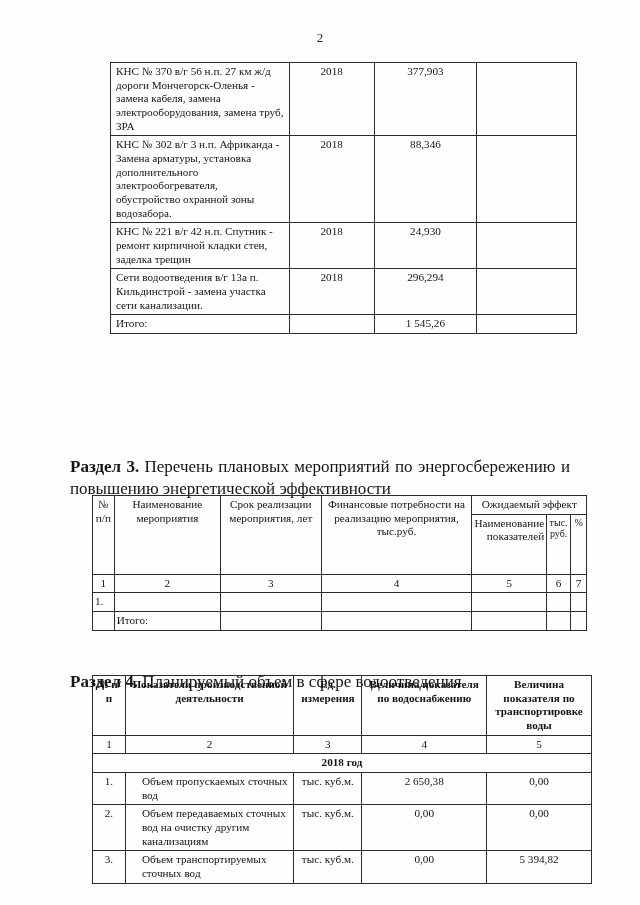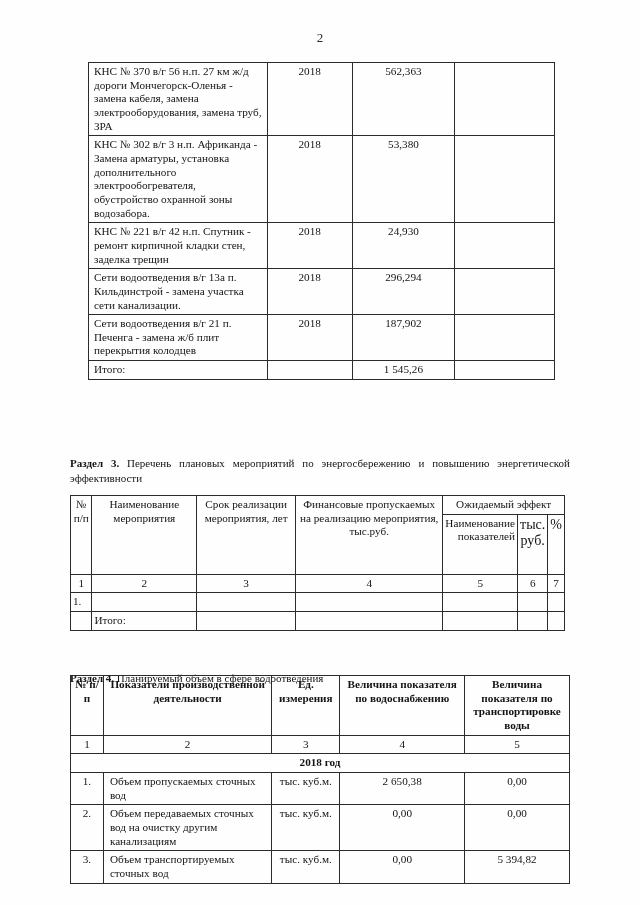--- a/index.html
+++ b/index.html
@@ -34,20 +34,21 @@
     color: #2a2a2a;
   }
 
   
   table.doc {
     border-collapse: collapse;
     position: absolute;
     font-size: 11.2px;
     line-height: 1.22;
     color: #141414;
+    margin-left: 22px;
   }
   table.doc td, table.doc th {
     border: 1px solid #2b2b2b;
     padding: 2px 4px;
     vertical-align: top;
     font-weight: normal;
   }
   .c  { text-align: center; }
   .l  { text-align: left; }
   .mid { vertical-align: middle; }
@@ -61,21 +62,21 @@
   }
   #table-works td { height: 14px; }
   #table-works .desc { width: 179px; padding-left: 5px; }
   #table-works .yr   { width: 85px; }
   #table-works .sum  { width: 103px; }
   #table-works .last { width: 100px; }
 
   
   .sec-head {
     position: absolute;
-    font-size: 11px;
+    font-size: 17px;
     line-height: 1.32;
     text-align: justify;
     color: #141414;
   }
   .sec-head .lead { font-weight: bold; }
 
   #heading-section3 { left: 70px; top: 456px; width: 500px; }
   #heading-section4 { left: 70px; top: 671px; width: 500px; }
 
   
@@ -89,77 +90,71 @@
   #table-energy .w-name { width: 108px; }
   #table-energy .w-term { width: 102px; }
   #table-energy .w-fin  { width: 155px; }
   #table-energy .w-ind  { width: 62px; text-align: right;  }
   #table-energy .w-rub  { width: 24px;  }
   #table-energy .w-pct  { width: 16px;  }
   #table-energy .hdr    { height: 74px; }
   #table-energy .numrow td { height: 13px; }
   #table-energy .datarow td { height: 18px; }
   #table-energy .totalrow td { height: 18px; }
-  #table-energy .tiny { font-size: 14px; line-height: 1.15; }
+  #table-energy .tiny { font-size: 10px; line-height: 1.15; }
 
   
   #table-volume {
     left: 70px;
     top: 675px;
     width: 500px;
   }
   #table-volume td { font-weight: bold; padding: 2px 3px; }
   #table-volume .w-np   { width: 33px;  }
   #table-volume .w-ind  { width: 169px; }
   #table-volume .w-unit { width: 68px;  }
   #table-volume .w-v1   { width: 125px; }
   #table-volume .w-v2   { width: 105px; }
   #table-volume .hdr td { height: 48px; }
   #table-volume .numrow td { height: 13px; font-weight: normal; }
   #table-volume .yearrow td { height: 14px; }
   #table-volume .datarow td { height: 30px; font-weight: normal; }
-  #table-volume .datarow td.ind { padding-left: 6px; }
+  #table-volume .datarow td.ind { padding-left: 16px; }
 </style>
 </head>
 <body>
 
 <div class="page">
 
   <div class="page-number">2</div>
 
   <table class="doc" id="table-works">
     <tbody>
       <tr>
         <td class="desc l">КНС № 370 в/г 56 н.п. 27 км ж/д дороги Мончегорск-Оленья - замена кабеля, замена электрооборудования, замена труб, ЗРА</td>
         <td class="yr c mid">2018</td>
-        <td class="sum c mid">562,363</td>
+        <td class="sum c mid">377,903</td>
         <td class="last c mid"></td>
       </tr>
       <tr>
         <td class="desc l">КНС № 302 в/г 3 н.п. Африканда - Замена арматуры, установка дополнительного электрообогревателя, обустройство охранной зоны водозабора.</td>
         <td class="yr c mid">2018</td>
-        <td class="sum c mid">53,380</td>
+        <td class="sum c mid">88,346</td>
         <td class="last c mid"></td>
       </tr>
       <tr>
         <td class="desc l">КНС № 221 в/г 42 н.п. Спутник - ремонт кирпичной кладки стен, заделка трещин</td>
         <td class="yr c mid">2018</td>
         <td class="sum c mid">24,930</td>
         <td class="last c mid"></td>
       </tr>
       <tr>
         <td class="desc l">Сети водоотведения в/г 13а п. Кильдинстрой - замена участка сети канализации.</td>
         <td class="yr c mid">2018</td>
         <td class="sum c mid">296,294</td>
-        <td class="last c mid"></td>
-      </tr>
-      <tr>
-        <td class="desc l">Сети водоотведения в/г 21 п. Печенга - замена ж/б плит перекрытия колодцев</td>
-        <td class="yr c mid">2018</td>
-        <td class="sum c mid">187,902</td>
         <td class="last c mid"></td>
       </tr>
       <tr>
         <td class="desc l">Итого:</td>
         <td class="yr c mid"></td>
         <td class="sum c mid">1 545,26</td>
         <td class="last c mid"></td>
       </tr>
     </tbody>
   </table>
@@ -168,21 +163,21 @@
     <span class="lead">Раздел 3.</span>
     <span>Перечень плановых мероприятий по энергосбережению и повышению энергетической эффективности</span>
   </div>
 
   <table class="doc" id="table-energy">
     <tbody>
       <tr>
         <td class="w-np c mid hdr" rowspan="2">№ п/п</td>
         <td class="w-name c mid hdr" rowspan="2">Наименование мероприятия</td>
         <td class="w-term c mid hdr" rowspan="2">Срок реализации мероприятия, лет</td>
-        <td class="w-fin c mid hdr" rowspan="2">Финансовые пропускаемых на реализацию мероприятия, тыс.руб.</td>
+        <td class="w-fin c mid hdr" rowspan="2">Финансовые потребности на реализацию мероприятия, тыс.руб.</td>
         <td class="c mid" colspan="3" style="height:14px;">Ожидаемый эффект</td>
       </tr>
       <tr>
         <td class="w-ind c mid" style="height:60px;">Наименование показателей</td>
         <td class="w-rub c mid tiny">тыс. руб.</td>
         <td class="w-pct c mid tiny">%</td>
       </tr>
       <tr class="numrow">
         <td class="c mid">1</td>
         <td class="c mid">2</td>

